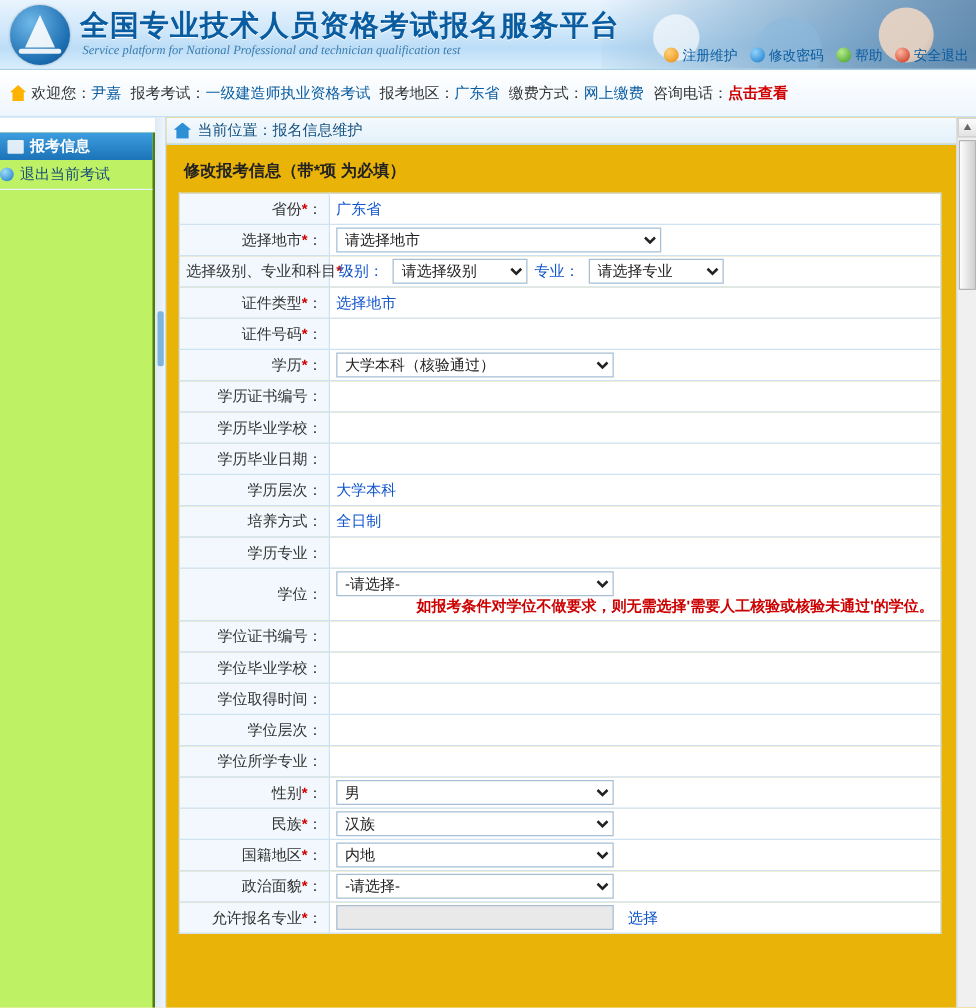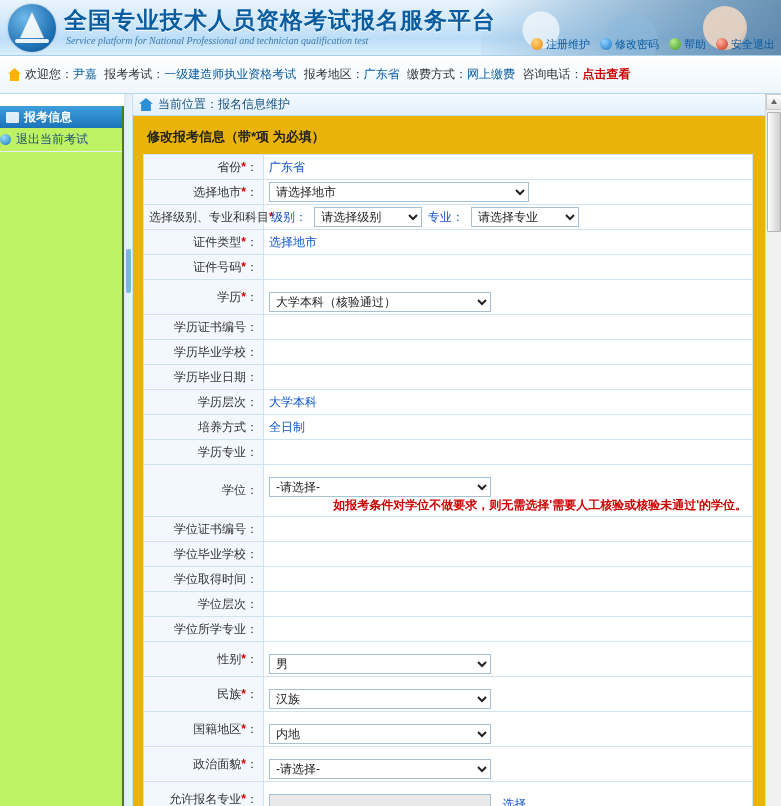--- a/index.html
+++ b/index.html
@@ -208,21 +208,21 @@
     font-size: 12px;
     height: 20px;
     border: 1px solid #a6bfd4;
     background: #ffffff;
     color: #222;
     padding: 1px 2px;
   }
   select.fld { background: #fff; }
   input.fld.gray { background: #e9e9e9; }
   .w260 { width: 260px; }
-  .w220 { width: 222px; margin-top: 10px; }
+  .w220 { width: 222px; }
   .w325 { width: 325px; }
   .w110 { width: 108px; }
   .inline-lbl { color: #1155cc; margin: 0 4px 0 2px; }
   .link { color: #1155cc; text-decoration: none; margin-left: 8px; }
 
   
   .vscroll {
     position: absolute; right: 0; top: 0; bottom: 0; width: 16px;
     background: #f0f0f0; border-left: 1px solid #d6d6d6;
   }

